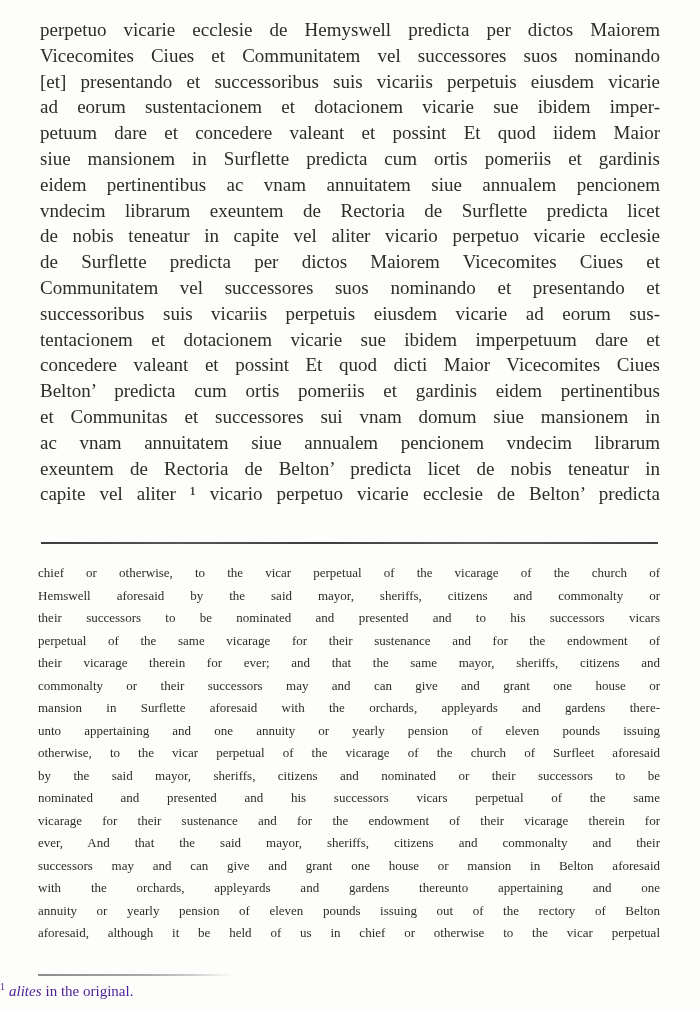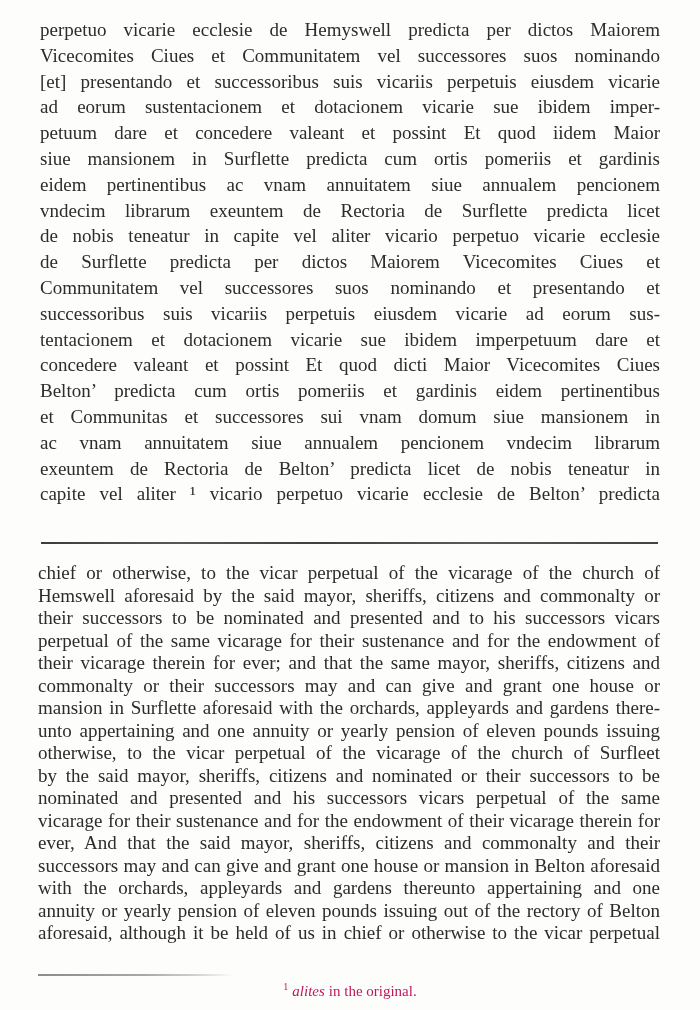--- a/index.html
+++ b/index.html
@@ -31,21 +31,21 @@
     line-height: 25.8px;
     height: 25.8px;
   }
 
   
   .english-section {
     position: absolute;
     left: 38px;
     top: 562px;
     width: 622px;
-    font-size: 19px;
+    font-size: 13px;
   }
   .english-section .text-line {
     line-height: 22.5px;
     height: 22.5px;
   }
 
   
   .text-line {
     text-align: justify;
     text-align-last: justify;
@@ -74,23 +74,22 @@
     height: 2px;
     border: none;
     background: linear-gradient(90deg, #8c8c8c, #a9a9a9 55%, #cfcfcf 80%, rgba(255,255,255,0));
   }
 
   .footnote {
     position: absolute;
     left: 0;
     top: 981px;
     width: 700px;
-    text-align: center;
     font-size: 15px;
-    color: #be185d;
+    color: #4c1d95;
   }
   .footnote sup {
     font-size: 10px;
     vertical-align: super;
     margin-right: 4px;
   }
   .footnote em {
     font-style: italic;
     margin-right: 4px;
   }

